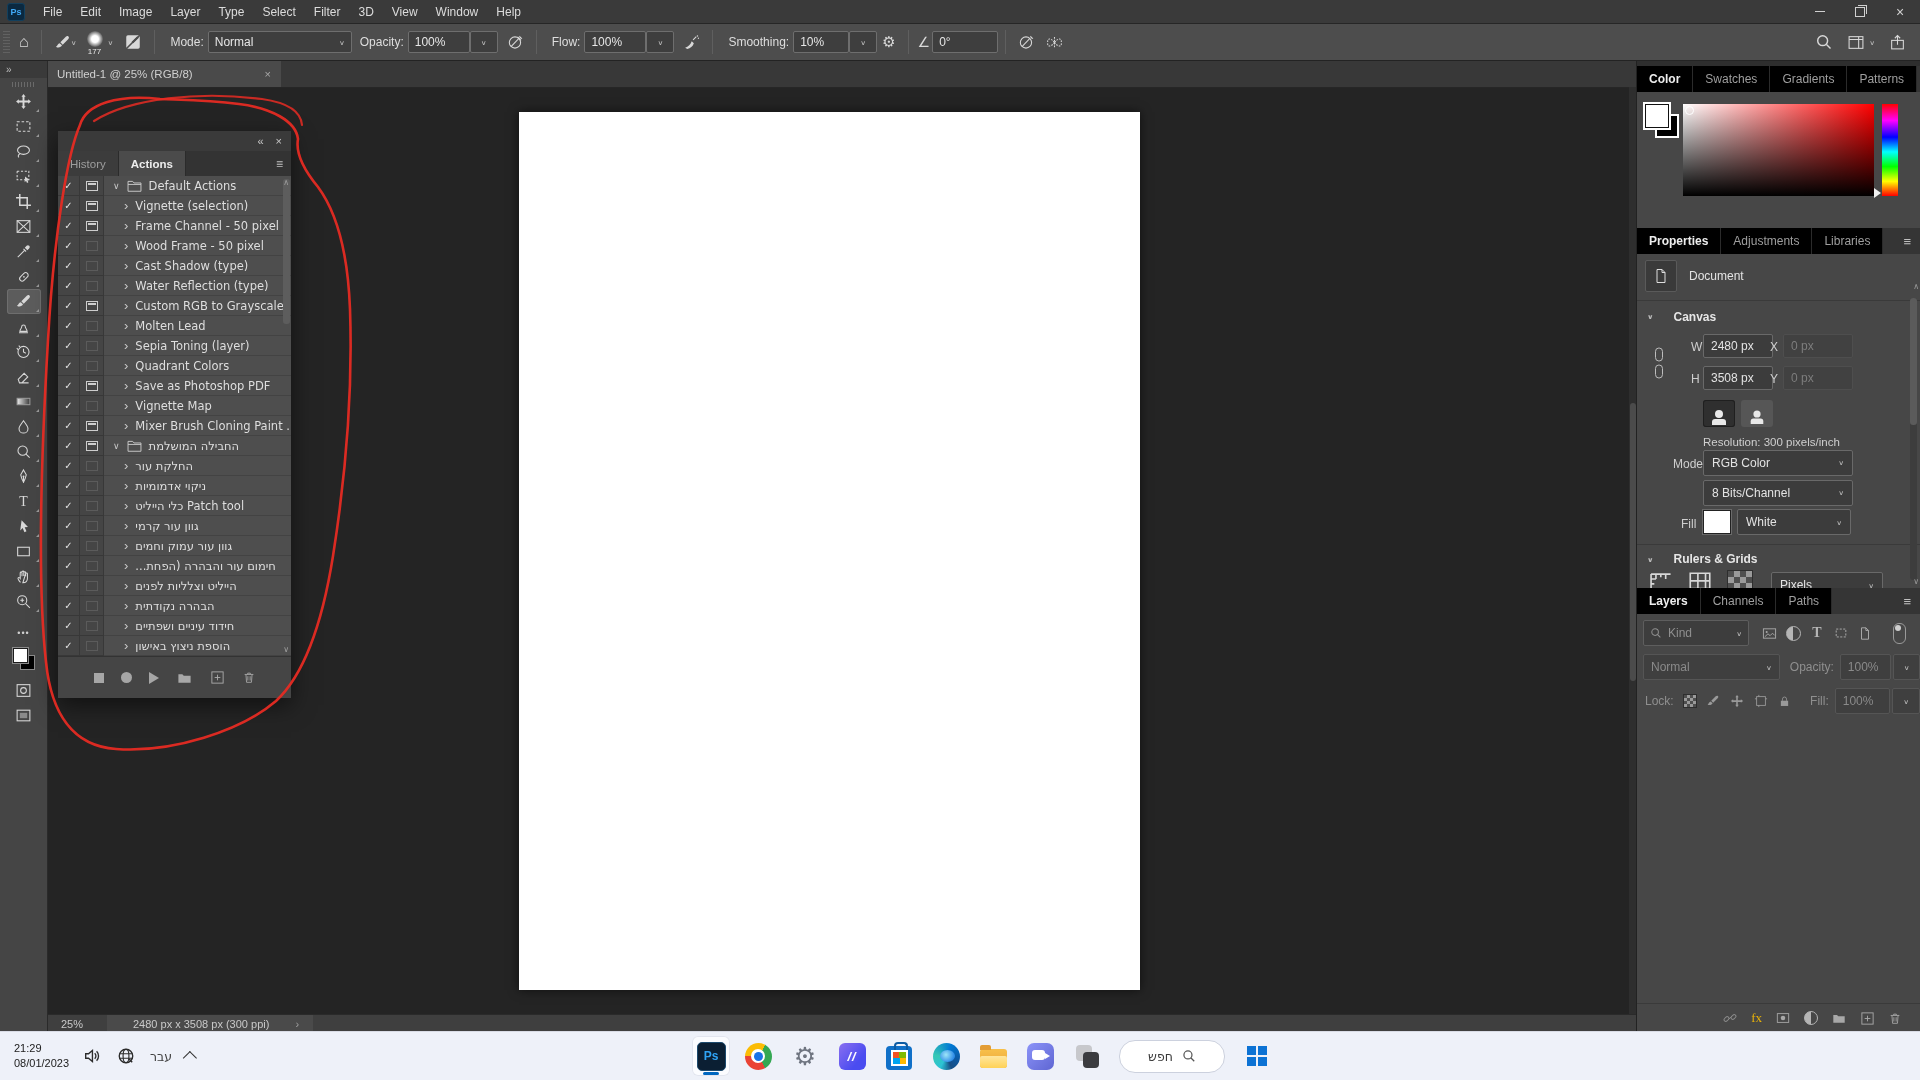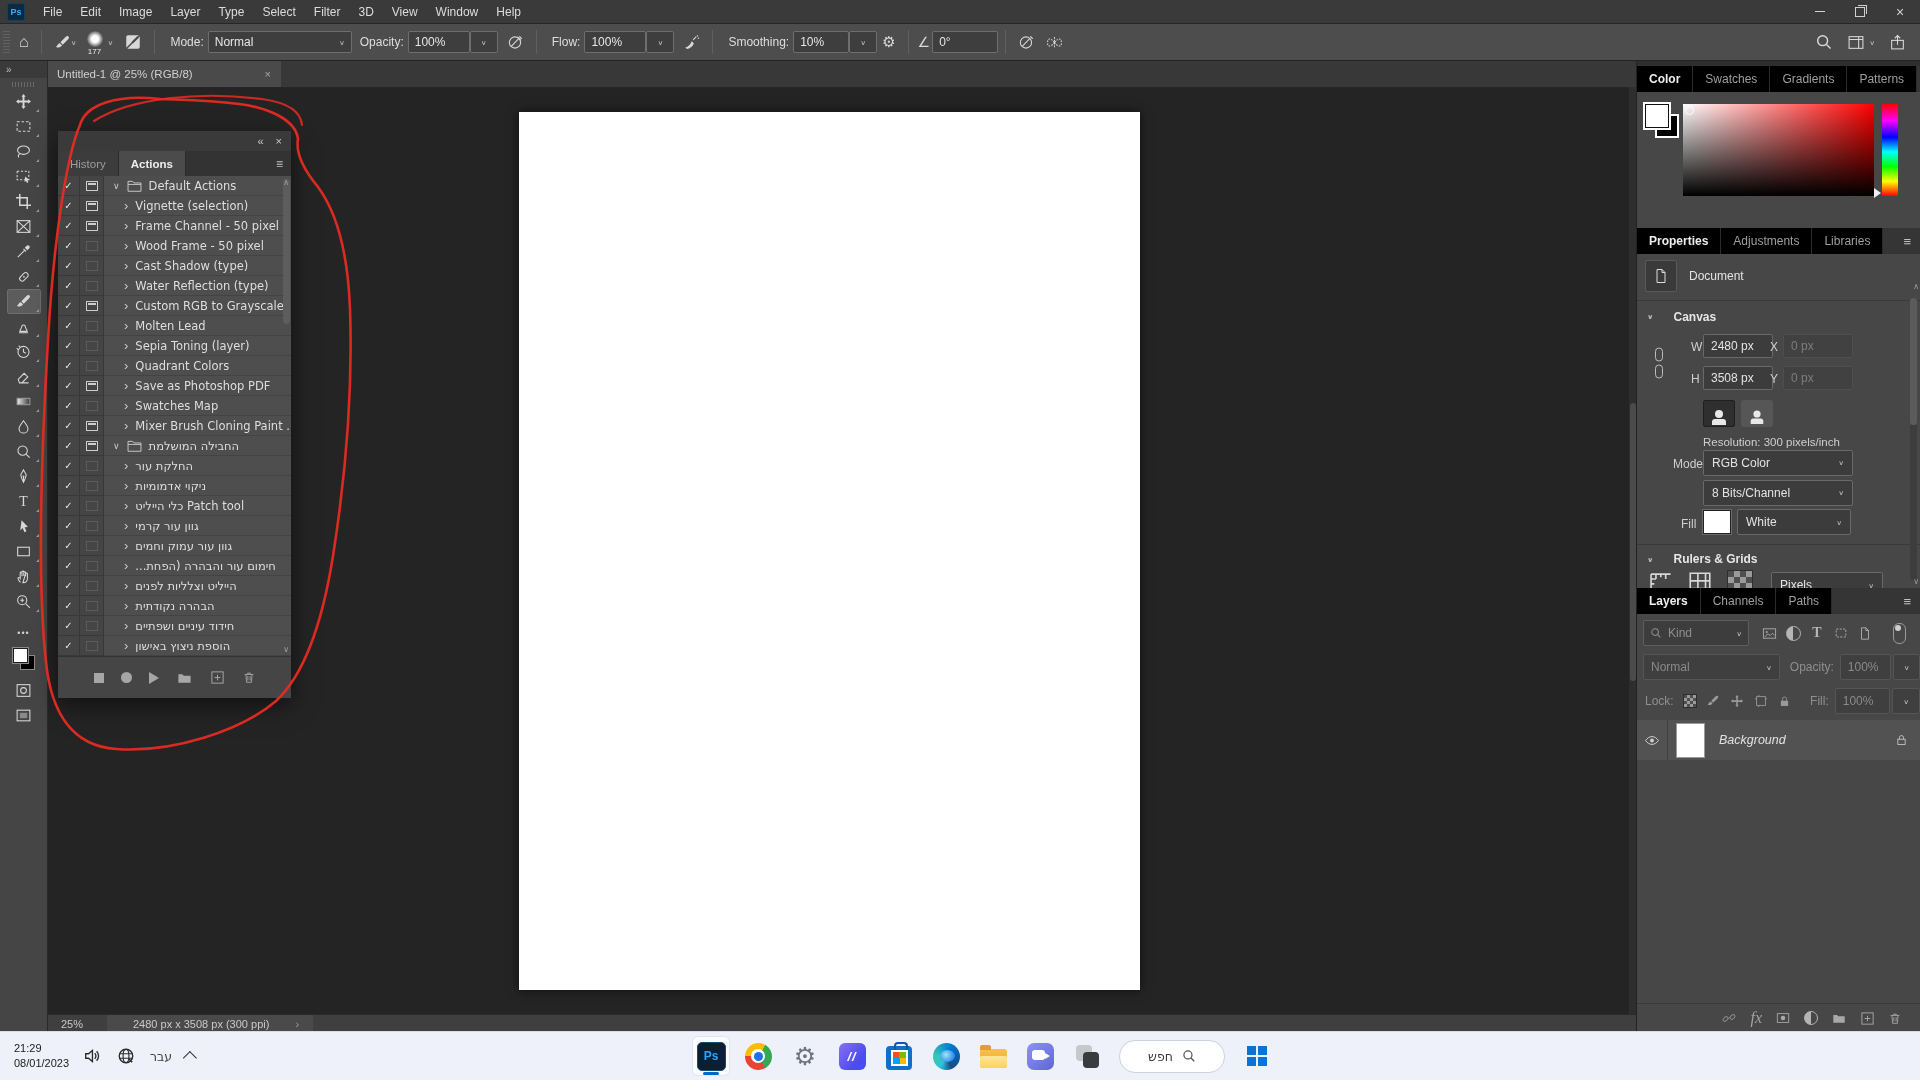--- a/index.html
+++ b/index.html
@@ -90,21 +90,21 @@
   .licon{display:flex;align-items:center;justify-content:center;width:24px;height:24px}
   .halfcircle{width:13px;height:13px;border-radius:50%;border:1px solid #b5b5b5;background:linear-gradient(90deg,#b5b5b5 0 50%,transparent 50%)}
   .toggle{width:11px;height:19px;border-radius:6px;border:1px solid #9a9a9a;position:relative}
   .toggle:before{content:'';position:absolute;left:1.5px;top:1.5px;width:6px;height:6px;border-radius:50%;background:#cfcfcf}
   .disbox{height:24px;background:#3f3f3f;border:1px solid #555;border-radius:2px;display:flex;align-items:center;padding:0 7px;color:#8a8a8a}
   .layer-row{background:#525252;height:40px}
   .eyecell{width:30px;display:flex;align-items:center;justify-content:center;border-right:1px solid #3f3f3f;height:100%}
   .lthumb{width:27px;height:33px;background:#fff;border:1px solid #9a9a9a;margin-left:8px}
   .lname{margin-left:14px;font-style:italic;color:#e2e2e2;font-size:12.5px}
   .lfooter{position:absolute;left:0;right:0;bottom:0;height:28px;background:#474747;border-top:1px solid #3a3a3a;display:flex;align-items:center;justify-content:flex-end;gap:13px;padding-right:18px}
-  .fx{font-style:italic;font-family:"Liberation Serif",serif;color:#a3a3a3;font-size:16px}
+  .fx{font-family:"Liberation Serif",serif;color:#eab308;font-size:13px}
   
   .actions{position:absolute;left:58px;top:131px;width:233px;height:566px;background:#3c3c3c;box-shadow:0 8px 22px rgba(0,0,0,.55);z-index:20}
   .ap-header{height:20px;background:#3a3a3a;display:flex;justify-content:flex-end;align-items:center;gap:12px;padding:0 9px;color:#c9c9c9;font-size:11px}
   .ap-tabs{height:25px;background:#333;display:flex}
   .ap-tab{padding:0 12px;font-size:11.5px;color:#9d9d9d;background:#3c3c3c;display:flex;align-items:center;border-right:1px solid #2b2b2b}
   .ap-tab.active{background:#4b4b4b;color:#ededed;font-weight:bold}
   .ap-menu{margin-left:auto;color:#c0c0c0;padding:0 8px;display:flex;align-items:center}
   .ap-list{position:relative;height:480px;overflow:hidden}
   .ap-row{height:20px;display:flex;align-items:stretch;font-size:11.5px;color:#dedede}
   .ap-check{width:21px;background:#454545;border-right:1px solid #383838;border-bottom:1px solid #383838;display:flex;align-items:center;justify-content:center;color:#e2e2e2;font-size:10px}
@@ -679,36 +679,20 @@
               </svg>
             </div>
           <span style="margin-left:14px;color:#8f8f8f">Fill:</span>
           <div class="disbox" style="margin-left:6px;width:40px">
               <span>100%</span>
             </div>
           <div class="disbox" style="margin-left:2px;width:12px;justify-content:center">
               <span class="chev">∨</span>
             </div>
         </div>
-        <div class="lrow layer-row" style="top:106px">
-          <div class="eyecell">
-            <svg width="18" height="13" viewBox="0 0 16 13">
-                <path d="M1.5 6.5C3.4 3.9 5.6 2.6 8 2.6s4.6 1.3 6.5 3.9C12.6 9.1 10.4 10.4 8 10.4S3.4 9.1 1.5 6.5z" fill="none" stroke="#cfcfcf"></path>
-                <circle cx="8" cy="6.5" r="1.9" fill="#cfcfcf"></circle>
-              </svg>
-          </div>
-          <div class="lthumb"></div>
-          <span class="lname">Background</span>
-          <div style="margin-left:auto;margin-right:12px">
-            <svg width="13" height="14" viewBox="0 0 16 16">
-                <rect x="3.5" y="7" width="9" height="6.5" fill="none" stroke="#d0d0d0"></rect>
-                <path d="M5.5 7V5a2.5 2.5 0 015 0v2" fill="none" stroke="#d0d0d0"></path>
-              </svg>
-          </div>
-        </div>
         <div class="lfooter">
           <div>
               <svg width="16" height="16" viewBox="0 0 16 16">
                 <path d="M6 10l4-4" stroke="#8a8a8a"></path>
                 <rect x="1.8" y="7.3" width="5.4" height="3.4" rx="1.7" transform="rotate(-45 4.5 9)" fill="none" stroke="#8a8a8a"></rect>
                 <rect x="8.8" y="5.3" width="5.4" height="3.4" rx="1.7" transform="rotate(-45 11.5 7)" fill="none" stroke="#8a8a8a"></rect>
               </svg>
             </div>
           <span class="fx">fx</span>
           <div>
@@ -868,21 +852,21 @@
             <span class="ap-label">Save as Photoshop PDF</span>
           </div>
         </div>
         <div class="ap-row">
           <div class="ap-check">✓</div>
           <div class="ap-modal">
             <div class="me"></div>
           </div>
           <div class="ap-main">
             <span class="ap-arrow">›</span>
-            <span class="ap-label">Swatches Map</span>
+            <span class="ap-label">Vignette Map</span>
           </div>
         </div>
         <div class="ap-row">
           <div class="ap-check">✓</div>
           <div class="ap-modal">
             <div class="mi"></div>
           </div>
           <div class="ap-main">
             <span class="ap-arrow">›</span>
             <span class="ap-label">Mixer Brush Cloning Paint ...</span>

